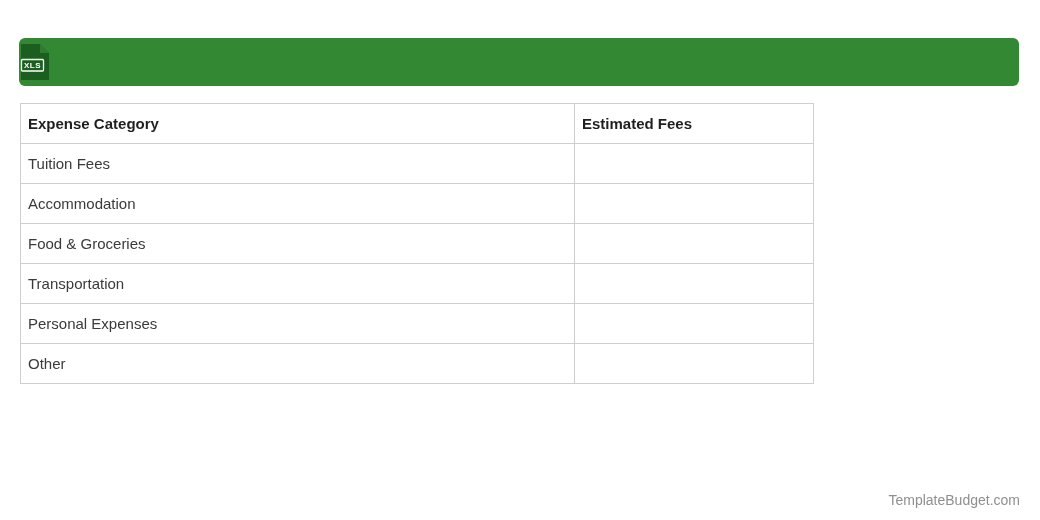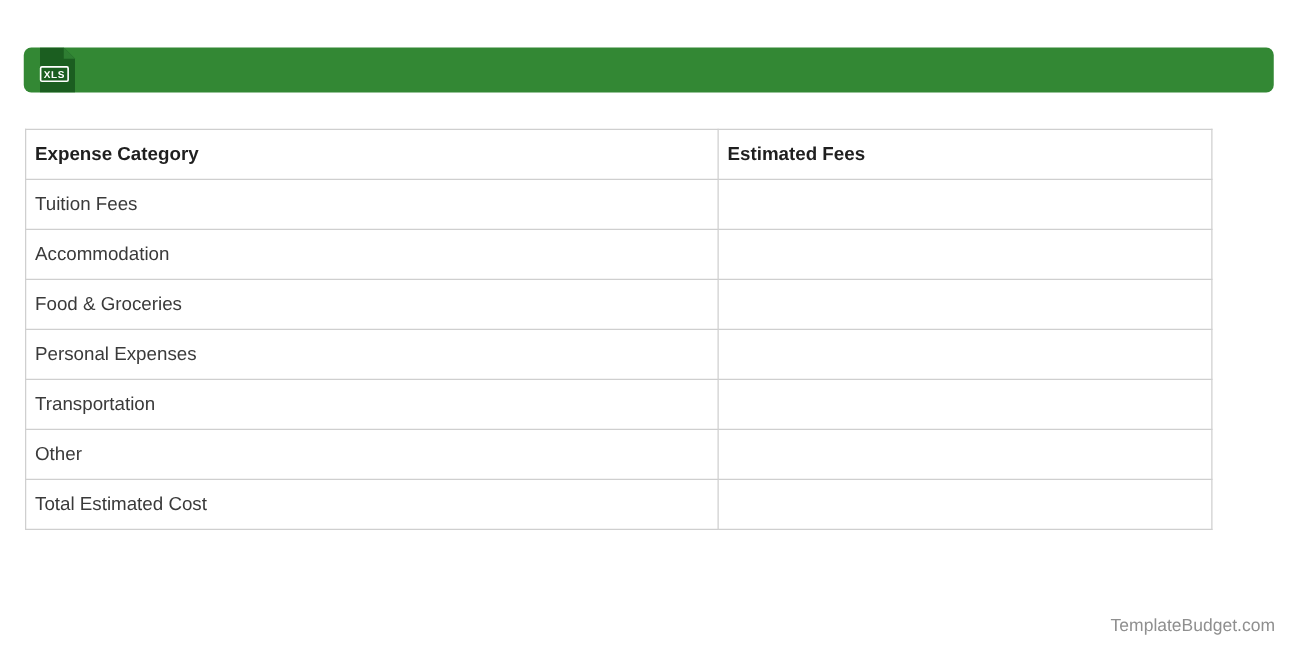--- a/index.html
+++ b/index.html
@@ -13,41 +13,41 @@
   }
   html,body{margin:0;padding:0;}
   body{
     width:1040px;height:520px;
     background:#ffffff;
     font-family:"Liberation Sans", sans-serif;
     position:relative;overflow:hidden;
   }
   .header-bar{
     position:absolute;left:19px;top:38px;
-    width:1000px;height:36px;
+    width:1000px;height:48px;
     background:var(--bar-bg);
     border-radius:6px;
     display:flex;align-items:center;
-    padding-left:11px;box-sizing:border-box;
+    box-sizing:border-box;
   }
   .xls-icon{width:32px;height:36px;flex:0 0 auto;display:block;}
   .xls-icon .doc-body{fill:var(--icon-body);}
   .xls-icon .doc-fold{fill:var(--icon-fold);}
   .xls-icon .badge{fill:var(--icon-body);stroke:#ffffff;stroke-width:1.3;}
   .xls-icon .badge-label{
     fill:#ffffff;font-family:"Liberation Sans",sans-serif;
     font-size:8px;font-weight:700;letter-spacing:0.5px;
   }
   .title{
     color:#ffffff;font-size:20px;line-height:1;
     margin-left:11px;white-space:nowrap;
   }
   .budget-table{
     position:absolute;left:20px;top:103px;
-    width:950px;border-collapse:collapse;table-layout:fixed;
+    width:794px;border-collapse:collapse;table-layout:fixed;
   }
   .col-category{width:554px;}
   .budget-table th,.budget-table td{
     border:1px solid var(--border);
     height:39px;box-sizing:content-box;
     padding:0 8px 0 7px;
     text-align:left;vertical-align:middle;
     font-size:15px;
   }
   .budget-table th{
@@ -94,31 +94,27 @@
   </tr>
       <tr>
     <td>Accommodation</td>
     <td></td>
   </tr>
       <tr>
     <td>Food &amp; Groceries</td>
     <td></td>
   </tr>
       <tr>
+    <td>Transportation</td>
+    <td></td>
+  </tr>
+      <tr>
     <td>Personal Expenses</td>
     <td></td>
   </tr>
       <tr>
-    <td>Transportation</td>
-    <td></td>
-  </tr>
-      <tr>
     <td>Other</td>
-    <td></td>
-  </tr>
-      <tr>
-    <td>Total Estimated Cost</td>
     <td></td>
   </tr>
     </tbody>
 </table>
 
 <div class="footer">TemplateBudget.com</div>
 
 </body></html>

